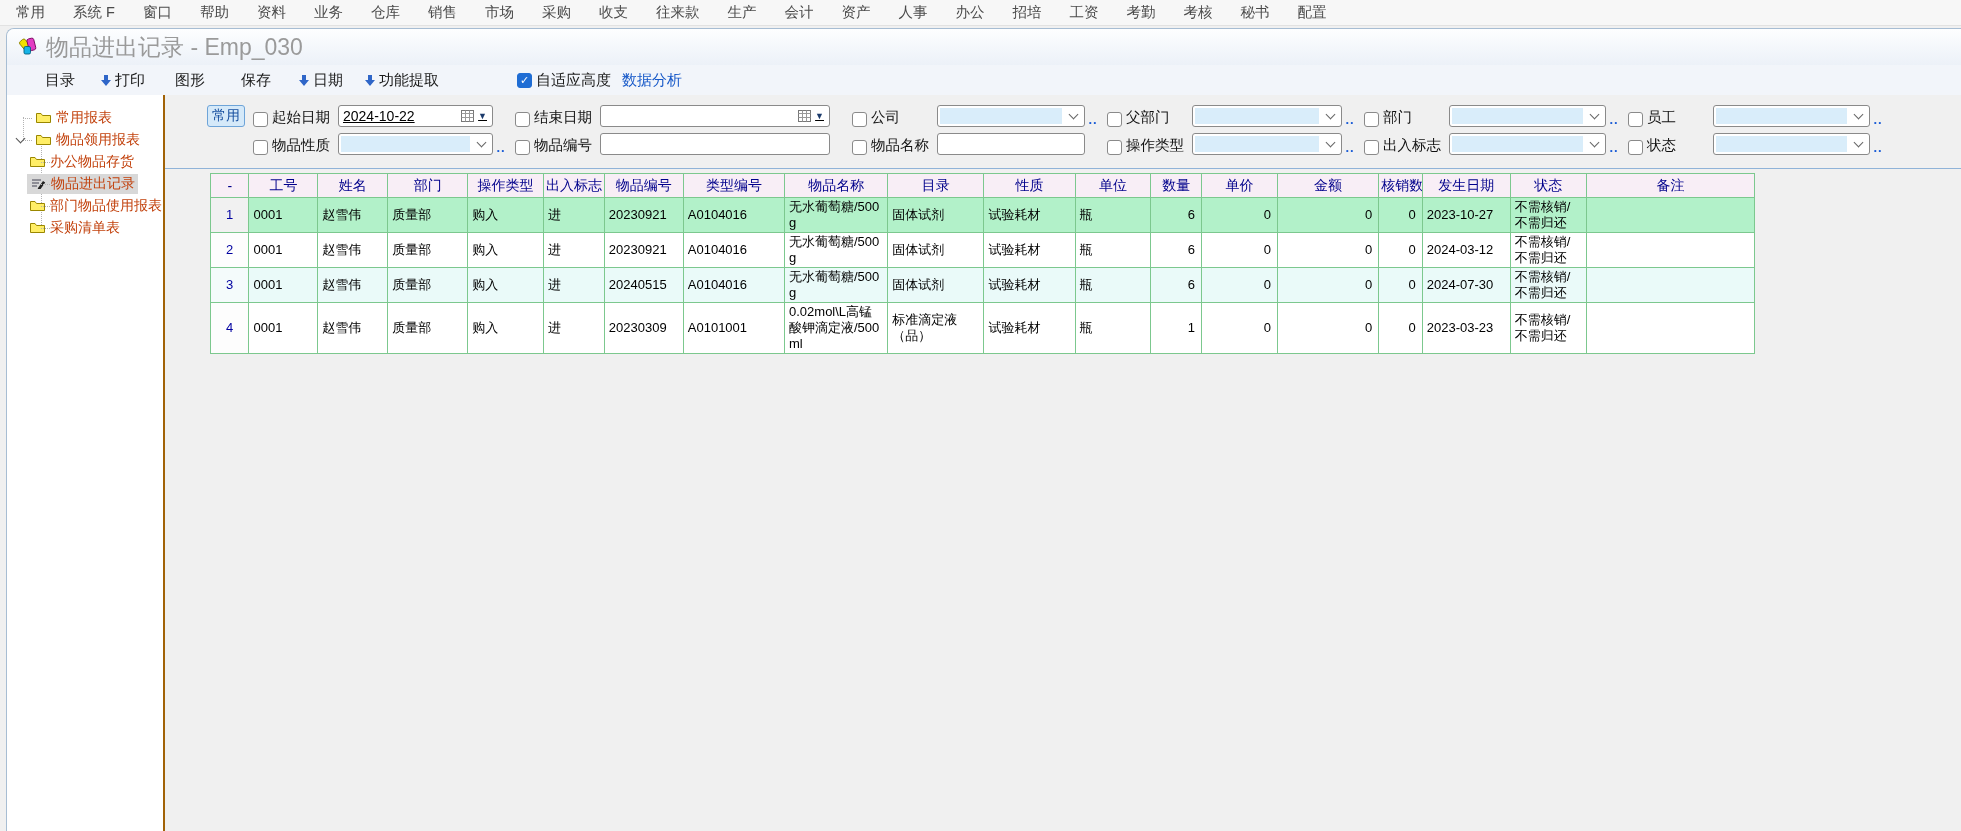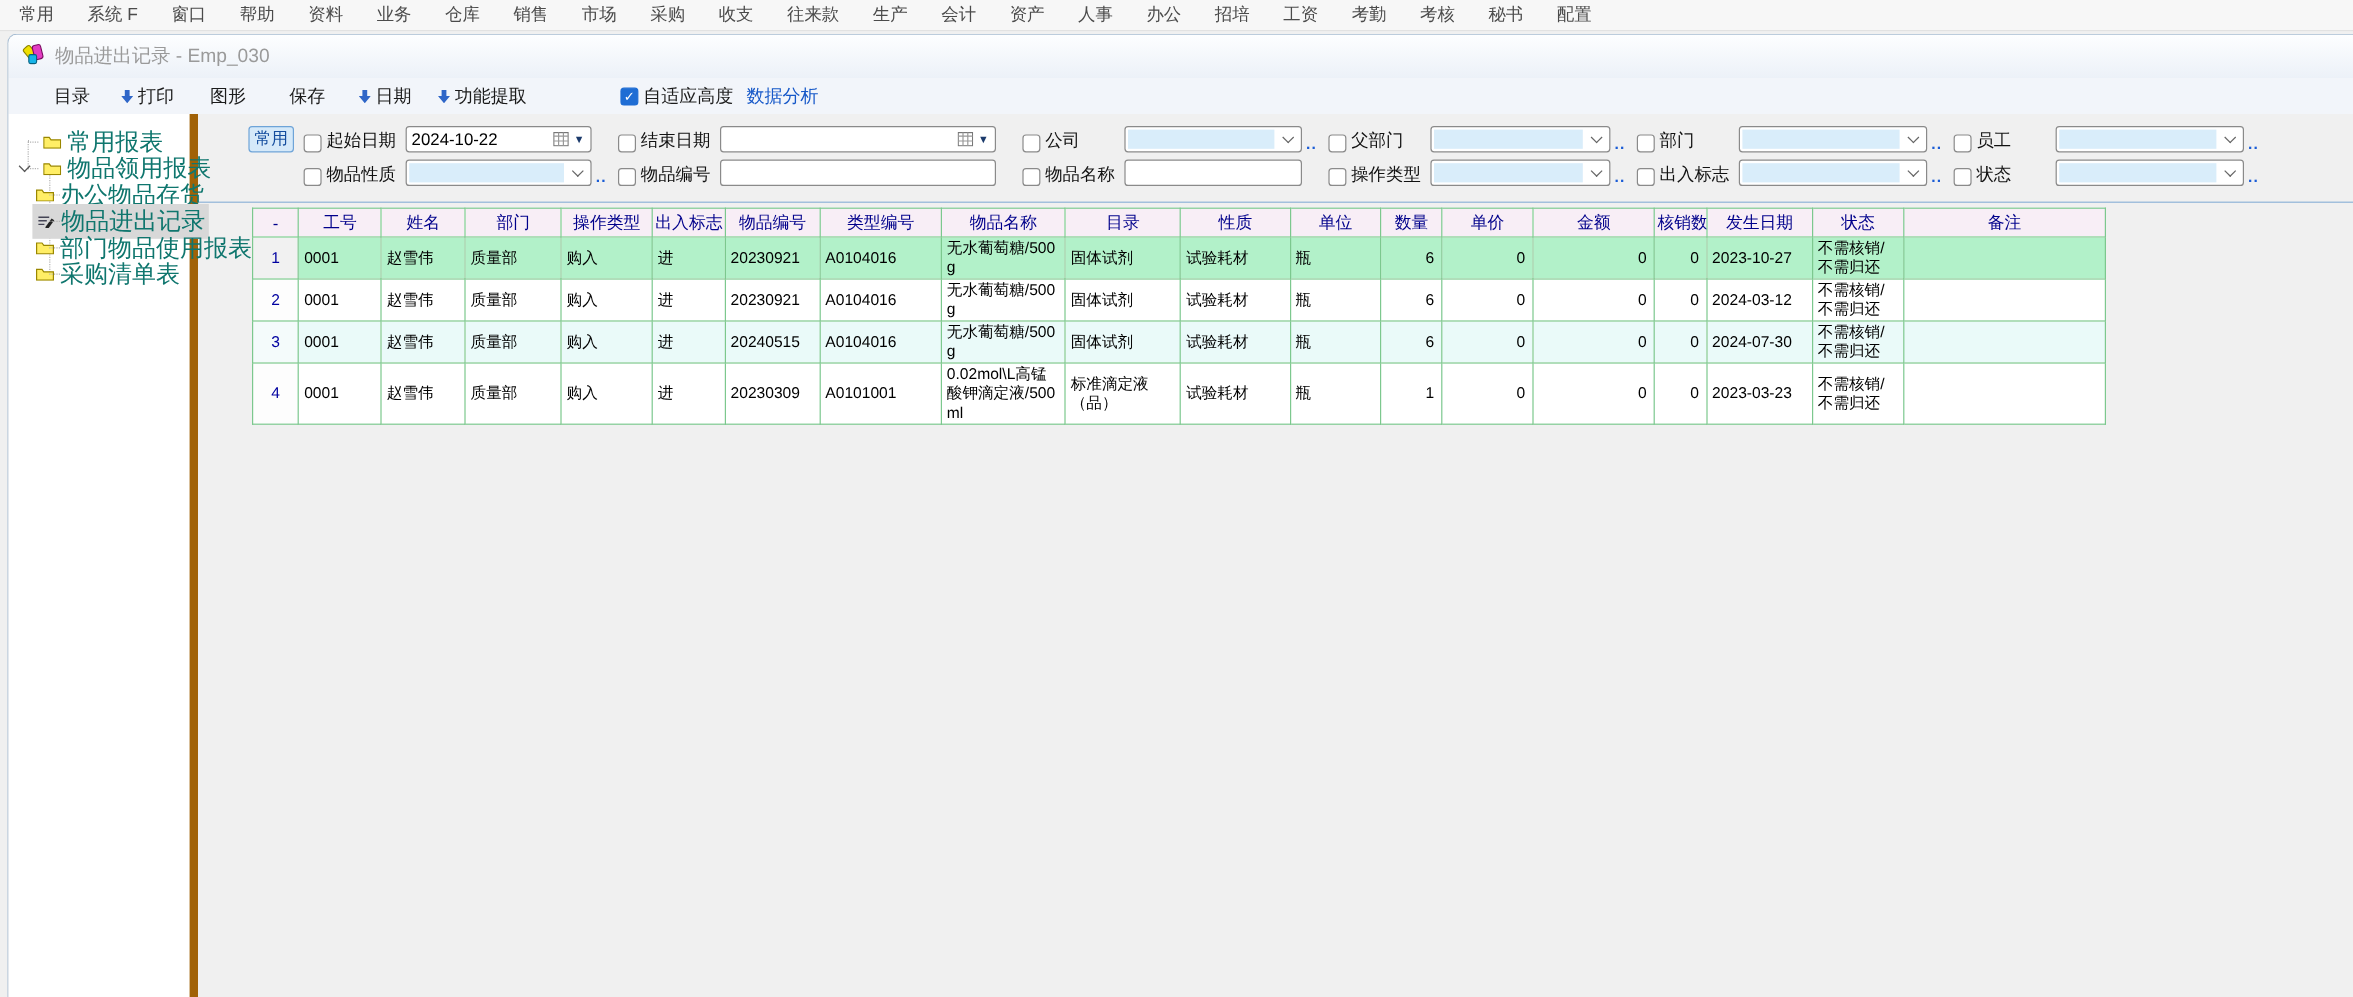--- a/index.html
+++ b/index.html
@@ -11,37 +11,37 @@
     display:flex; align-items:center; padding-left:2px; }
   .menu-item { font-size:14.5px; color:#4b4b4b; padding:3px 14px; cursor:default; white-space:nowrap; }
 
   
   .window { position:absolute; left:6px; top:28px; right:0; bottom:0;
     border-left:1px solid #a7bdd3; border-top:1px solid #a7bdd3;
     border-radius:8px 0 0 0; background:#f0f0f0; overflow:hidden;
     display:flex; flex-direction:column; }
   .titlebar { height:36px; flex:0 0 36px; background:linear-gradient(#fdfeff,#ecf1f8);
     display:flex; align-items:center; padding-left:10px; gap:7px; }
-  .title-text { font-size:16px; color:#9a9a9a; }
+  .title-text { font-size:23px; color:#9a9a9a; }
 
   
   .toolbar { height:30px; flex:0 0 30px; background:#f2f5fa;
     display:flex; align-items:center; font-size:15px; color:#1b1b1b; }
   .tbtn { display:flex; align-items:center; gap:4px; cursor:default; white-space:nowrap; }
   .tbtn .ico { display:flex; align-items:center; }
   .link-blue { color:#1658c8; }
   .cb { width:15px; height:15px; border:1px solid #8a8a8a; border-radius:3px;
     background:#fff; display:inline-flex; align-items:center; justify-content:center;
     font-size:11px; flex:0 0 15px; }
   .cb-checked { background:#1f6dd4; border-color:#1f6dd4; color:#fff; font-weight:bold; }
 
   
   .main { flex:1; display:flex; min-height:0; }
-  .treepanel { width:158px; flex:0 0 158px; background:#fff; border-right:7px solid #a16207;
-    padding-top:12px; position:relative; font-size:20px; color:#0f766e; }
+  .treepanel { width:158px; flex:0 0 158px; background:#fff; border-right:2px solid #a16207;
+    padding-top:12px; position:relative; font-size:14px; color:#c2410c; }
   .titem { display:flex; align-items:center; height:22px; gap:5px; position:relative; cursor:default; }
   .lvl1 { padding-left:26px; } .lvl2 { padding-left:20px; }
   .titem .node { display:flex; align-items:center; gap:5px; padding:1px 3px; white-space:nowrap; }
   .titem.selected .node { background:#d8d8d8; }
   .chev-exp { position:absolute; left:10px; width:7px; height:7px;
     border-right:1.6px solid #555; border-bottom:1.6px solid #555; transform:rotate(45deg); top:6px; }
   .guide { position:absolute; border-left:1px dotted #b3b3b3; }
   .titem::before { content:""; position:absolute; top:11px; width:9px; border-top:1px dotted #b3b3b3; }
   .lvl1::before { left:16px; } .lvl2::before { left:34px; }
 
@@ -51,21 +51,21 @@
   .filters { padding:8px 0 9px 42px; border-bottom:1px solid #90b3d8; }
   .filter-row { display:flex; align-items:center; height:25px; margin-bottom:3px; }
   .btn-common { width:38px; height:22px; background:#d5e9f9; border:1px solid #6ea4d8;
     border-radius:3px; color:#144d9e; font-size:14px; margin-right:8px;
     font-family:inherit; cursor:default; }
   .row-spacer { width:38px; flex:0 0 38px; margin-right:8px; }
   .fgroup { display:flex; align-items:flex-end; margin-right:8px; }
   .fgroup .cb { margin-right:4px; }
   .flabel { width:62px; flex:0 0 62px; font-size:14.5px; color:#111; margin-right:4px; white-space:nowrap; }
   .ctrl { height:22px; border:1px solid #8a8a8a; border-radius:3px; background:#fff;
-    display:flex; align-items:center; overflow:hidden; }
+    display:flex; align-items:center; overflow:hidden;text-decoration:underline; }
   .w155{width:155px;} .w230{width:230px;} .w148{width:148px;} .w150{width:150px;} .w157{width:157px;}
   .selfill { flex:1; align-self:stretch; margin:2px 0 2px 2px; background:#d9edfa; }
   .chevbox { width:22px; display:flex; align-items:center; justify-content:center; }
   .chev { width:7px; height:7px; border-right:1.7px solid #666; border-bottom:1.7px solid #666;
     transform:rotate(45deg); margin-top:-3px; }
   .dval { flex:1; font-size:14px; padding-left:4px; color:#000; white-space:nowrap; }
   .calico { display:flex; align-items:center; padding:0 2px; }
   .darr { font-size:9px; color:#1b3a6b; padding:0 5px 0 2px; }
   .dots { width:12px; flex:0 0 12px; color:#1a5cd6; font-weight:bold; letter-spacing:1px;
     font-size:13px; text-align:center; margin-left:2px; }

